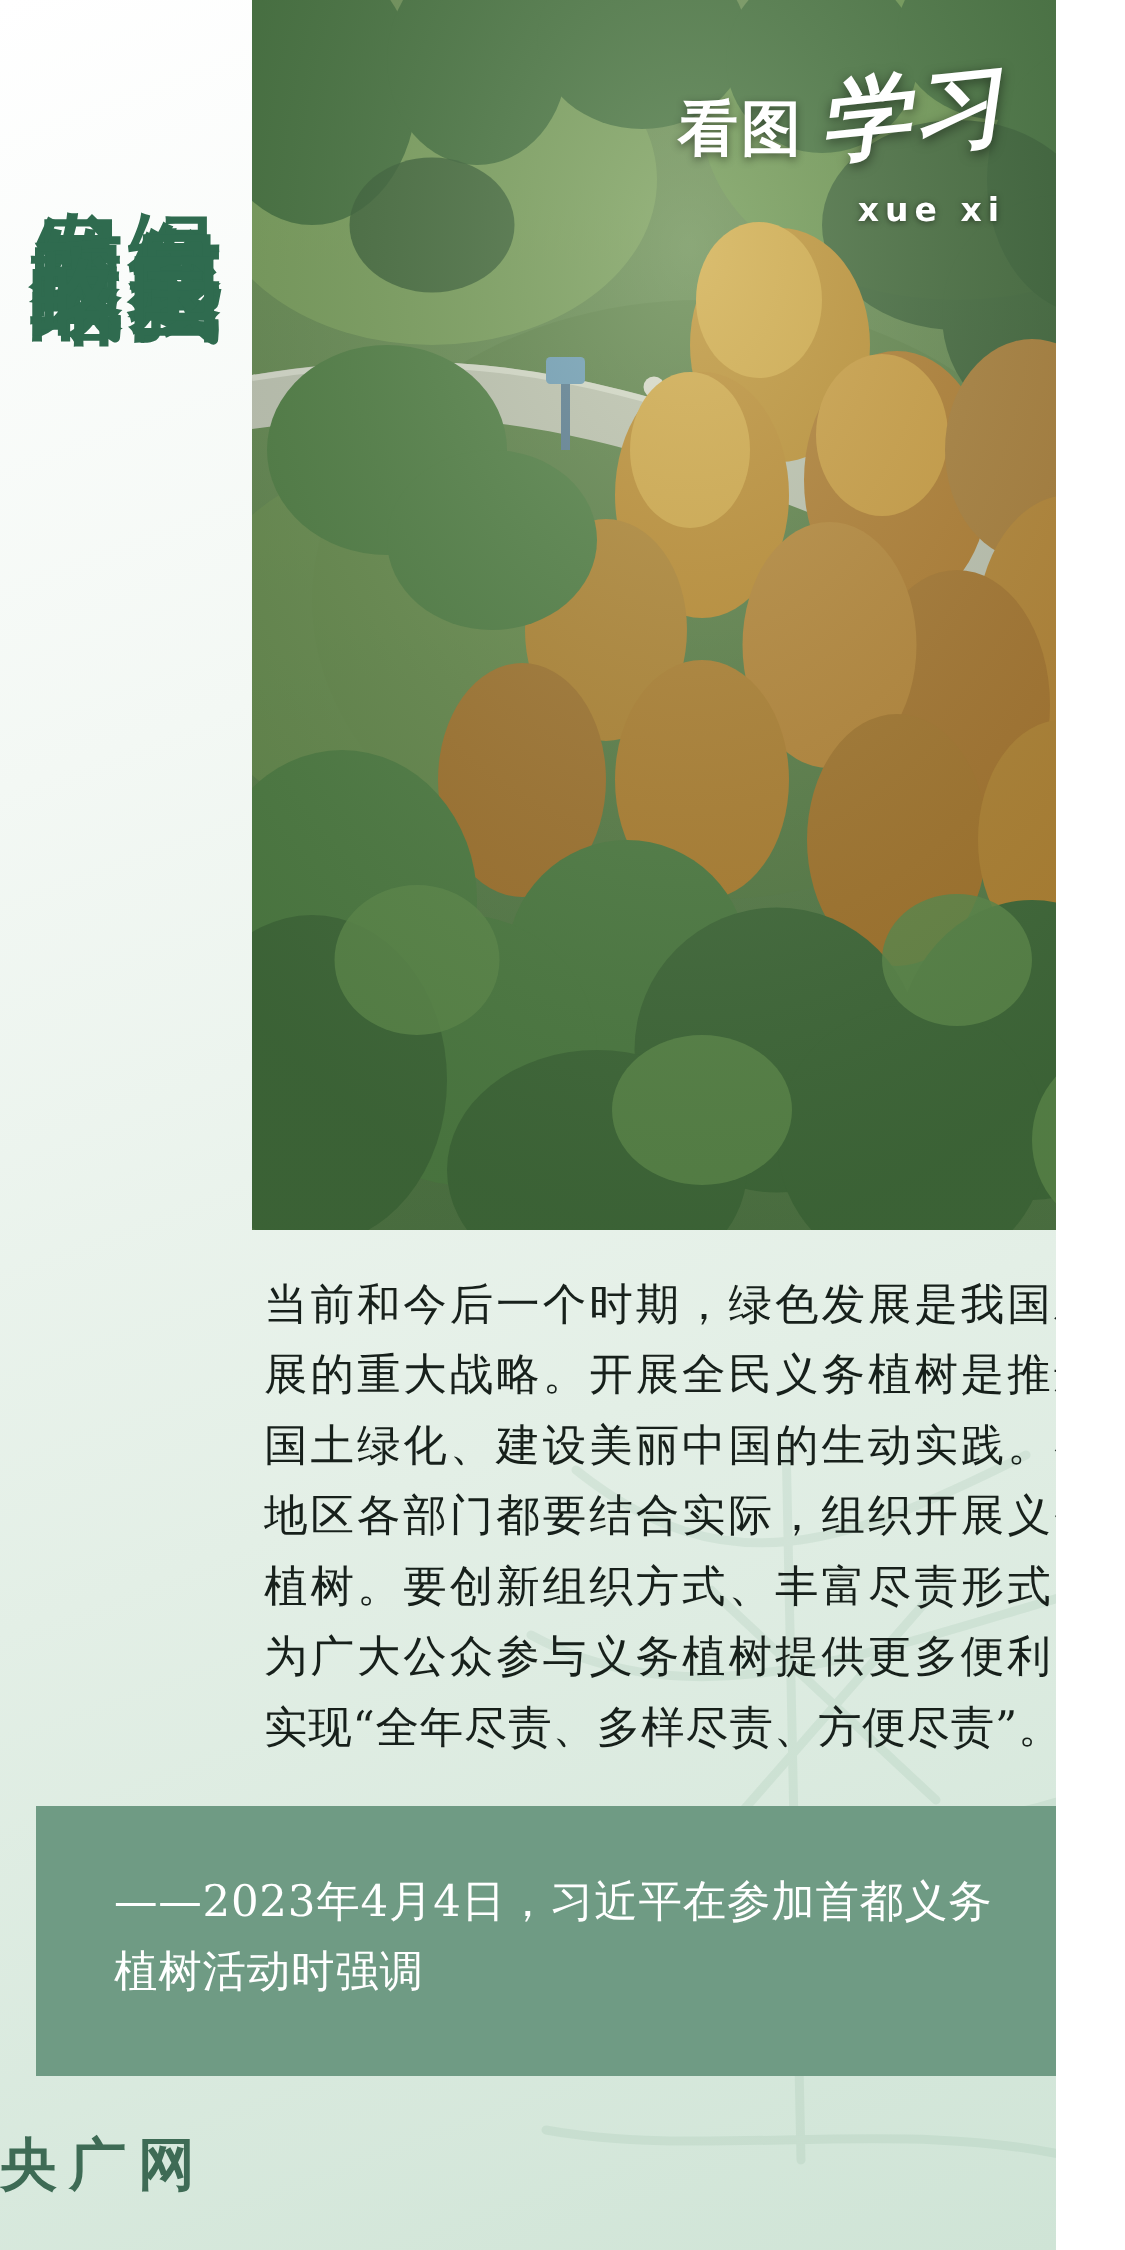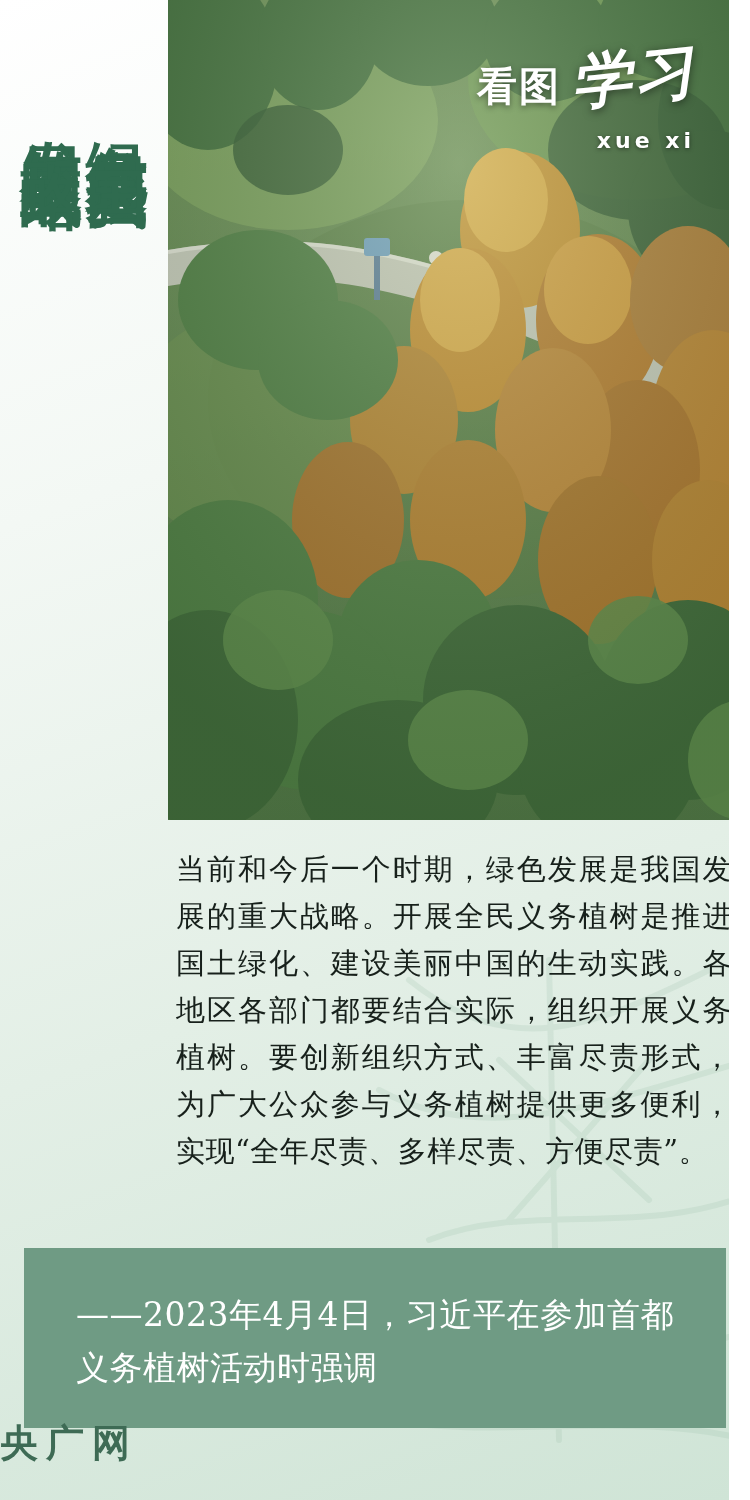--- a/index.html
+++ b/index.html
@@ -9,21 +9,20 @@
   }
   body {
     font-family: "Liberation Serif", "DejaVu Serif", serif;
   }
   .poster {
     position: relative;
     width: 704px;
     height: 1500px;
     overflow: hidden;
     background: linear-gradient(160deg, #ffffff 0%, #f3f8f4 30%, #e3efe6 62%, #cfe4d6 100%);
-    padding-left: 25px;
   }
 
   
   .watermark {
     position: absolute;
     right: -40px;
     bottom: 40px;
     width: 420px;
     height: 520px;
     opacity: 0.35;
@@ -128,24 +127,23 @@
     position: absolute;
     left: 24px;
     top: 1204px;
     width: 702px;
     height: 180px;
     background: #6f9b84;
     box-sizing: border-box;
     padding: 40px 52px;
     color: #ffffff;
     font-family: "DejaVu Serif", "Liberation Serif", serif;
-    font-size: 33px;
+    font-size: 29px;
     line-height: 1.62;
     letter-spacing: 0.5px;
-    margin-top: 44px;
   }
 
   
   .footer {
     position: absolute;
     left: 0;
     top: 1418px;
     width: 750px;
     text-align: left;
   }

